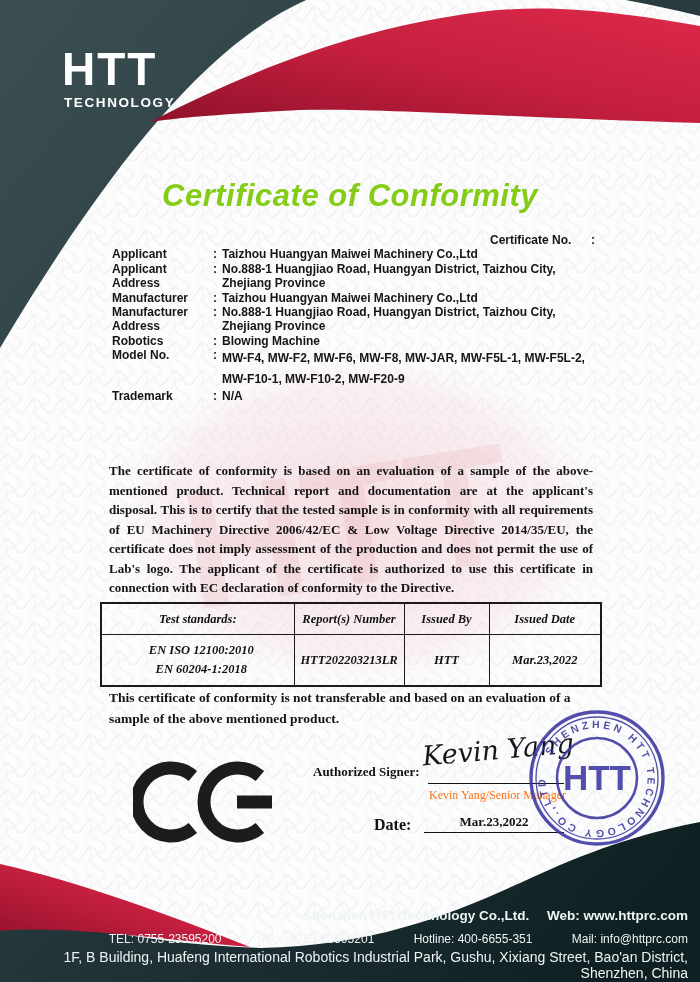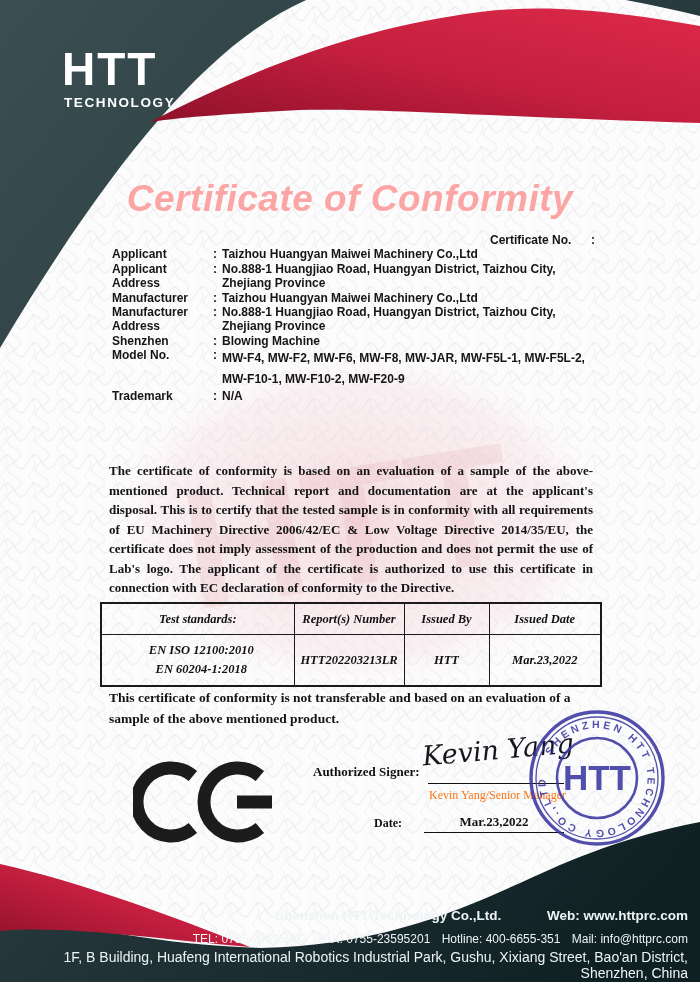--- a/index.html
+++ b/index.html
@@ -6,22 +6,22 @@
   #page{
     position:relative;width:700px;height:982px;overflow:hidden;
     font-family:"Liberation Sans",sans-serif;background:#22353a;
   }
   #bg{position:absolute;left:0;top:0;z-index:0;}
   .abs{position:absolute;z-index:2;}
   
   .logo-title{left:62px;top:46px;color:#fff;font-size:46px;font-weight:bold;letter-spacing:2px;line-height:1;}
   .logo-sub{left:64px;top:95px;color:#fff;font-size:13.5px;font-weight:bold;letter-spacing:1.6px;}
   
-  .cert-title{left:0;right:0;top:178px;text-align:center;font-size:37px;font-weight:bold;font-style:italic;
-    color:#fca5a5;letter-spacing:.5px;}
+  .cert-title{left:0;right:0;top:178px;text-align:center;font-size:31px;font-weight:bold;font-style:italic;
+    color:#84cc16;letter-spacing:.5px;}
   
   .details{left:110px;top:233px;width:490px;display:flex;flex-direction:column;gap:0;align-items:flex-end;}
   .drow{display:flex;align-items:flex-start;}
   .dlabel{width:96px;font-size:12px;font-weight:bold;color:#151515;line-height:1.2;flex:none;}
   .dcolon{width:14px;font-size:12px;font-weight:bold;color:#151515;flex:none;text-align:center;}
   .dvalue{width:378px;font-size:12px;font-weight:bold;color:#151515;line-height:1.2;}
   .drow.model .dvalue{line-height:1.7;}
   
   .declaration{left:109px;top:461px;width:484px;font-family:"Liberation Serif",serif;
     font-size:13px;font-weight:bold;color:#141414;line-height:1.5;text-align:justify;margin:0;}
@@ -35,32 +35,32 @@
   td.std{text-align:left;padding-left:8px;line-height:1.55;}
   
   .note{left:109px;top:688px;width:478px;font-family:"Liberation Serif",serif;font-size:13.5px;
     font-weight:bold;color:#141414;line-height:1.55;margin:0;}
   
   .signer-label{left:313px;top:764px;font-family:"Liberation Serif",serif;font-size:13px;font-weight:bold;color:#111;}
   .sig-script{left:422px;top:733px;width:175px;font-family:"DejaVu Serif",serif;font-style:italic;
     font-size:27px;color:#16161d;transform:rotate(-5deg);z-index:3;}
   .sig-line{left:428px;top:783px;width:136px;border-bottom:1.6px solid #111;height:0;}
   .sig-title{left:429px;top:788px;font-family:"Liberation Serif",serif;font-size:12px;color:#f97316;}
-  .date-label{left:374px;top:816px;font-family:"Liberation Serif",serif;font-size:12px;font-weight:bold;color:#111;}
+  .date-label{left:374px;top:816px;font-family:"Liberation Serif",serif;font-size:16px;font-weight:bold;color:#111;}
   .date-value{left:428px;top:814px;width:132px;text-align:center;font-family:"Liberation Serif",serif;
     font-size:13px;font-weight:bold;color:#111;}
   .date-line{left:424px;top:832px;width:140px;border-bottom:1.6px solid #111;height:0;}
   .ce-svg{left:133px;top:757px;}
   .stamp-svg{left:517px;top:698px;z-index:4;}
   
   .footer{right:12px;top:908px;text-align:right;color:#eef4f4;z-index:2;}
   .footer .l1{font-size:13.5px;font-weight:bold;margin-bottom:9px;}
-  .footer .l1 span + span{margin-left:42px;}
+  .footer .l1 span + span{margin-left:14px;}
   .footer .l2{font-size:12px;margin-bottom:3px;}
-  .footer .l2 span + span{margin-left:8px;}
+  .footer .l2 span + span{margin-left:36px;}
   .footer .l3{font-size:14px;}
 </style>
 </head>
 <body>
 
 <div id="page">
 
   <svg id="bg" width="700" height="982" viewBox="0 0 700 982">
     <defs>
       <linearGradient id="darkG" x1="0" y1="0" x2="0.85" y2="1">
@@ -127,21 +127,21 @@
       <div class="dlabel">Manufacturer</div>
       <div class="dcolon">:</div>
       <div class="dvalue">Taizhou Huangyan Maiwei Machinery Co.,Ltd</div>
     </div>
     <div class="drow">
       <div class="dlabel">Manufacturer Address</div>
       <div class="dcolon">:</div>
       <div class="dvalue">No.888-1 Huangjiao Road, Huangyan District, Taizhou City, Zhejiang Province</div>
     </div>
     <div class="drow">
-      <div class="dlabel">Shenzhen</div>
+      <div class="dlabel">Robotics</div>
       <div class="dcolon">:</div>
       <div class="dvalue">Blowing Machine</div>
     </div>
     <div class="drow model">
       <div class="dlabel">Model No.</div>
       <div class="dcolon">:</div>
       <div class="dvalue">MW-F4, MW-F2, MW-F6, MW-F8, MW-JAR, MW-F5L-1, MW-F5L-2, MW-F10-1, MW-F10-2, MW-F20-9</div>
     </div>
     <div class="drow">
       <div class="dlabel">Trademark</div>

